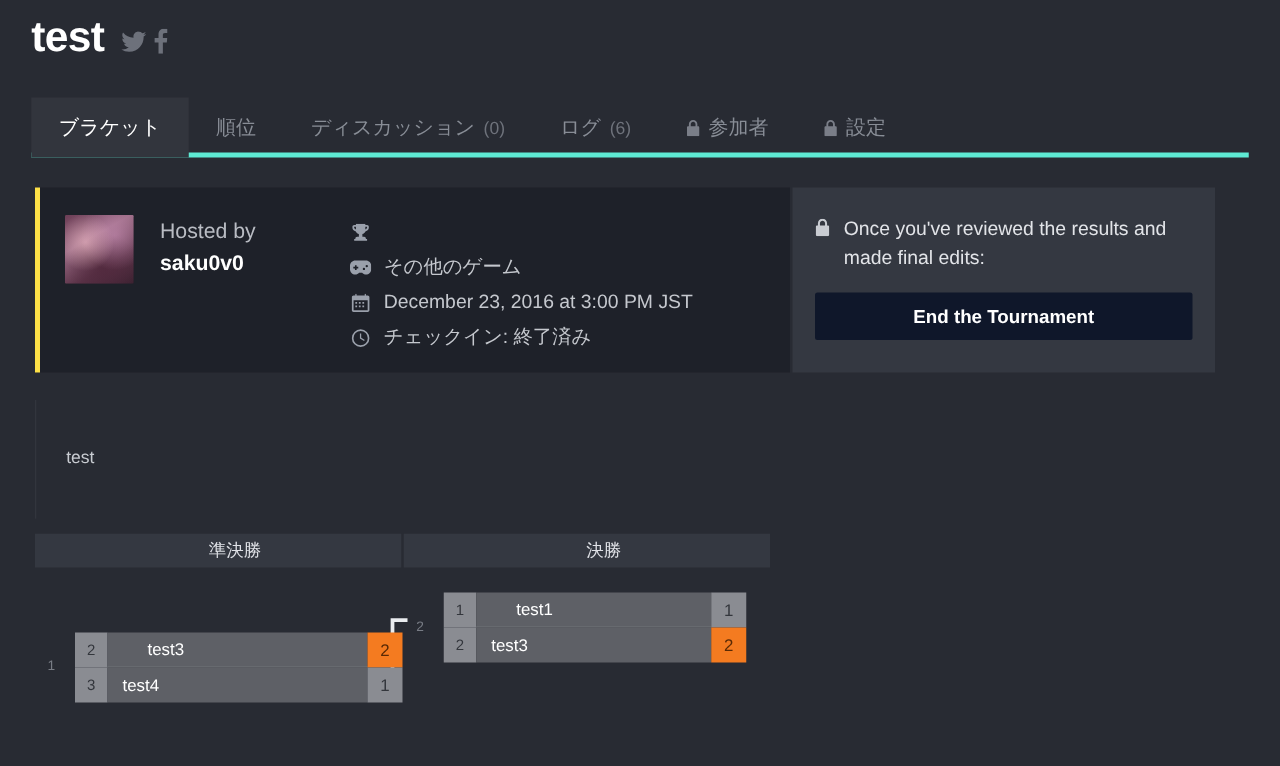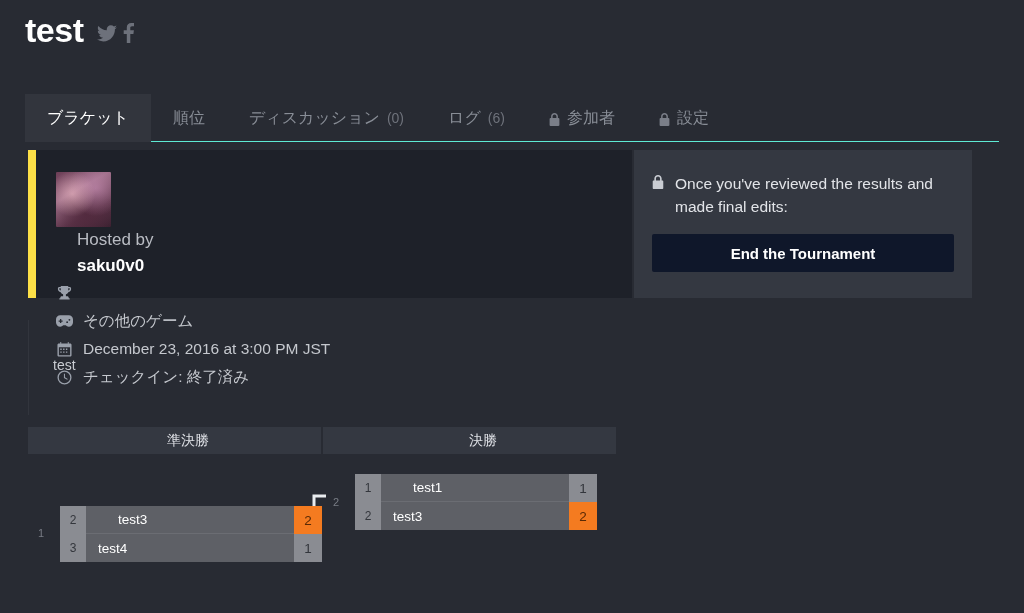--- a/index.html
+++ b/index.html
@@ -15,39 +15,39 @@
   .header { position: absolute; left: 25px; top: 8px; display: flex; align-items: center; gap: 14px; }
   .title {
     font-size: 34px; font-weight: bold; color: #ffffff; letter-spacing: -0.5px;
     line-height: 44px;
   }
   .social { display: flex; align-items: center; gap: 6px; margin-top: 6px; }
   .social svg { display: block; }
 
   
   .tabs {
-    position: absolute; left: 25px; top: 94px;
+    position: absolute; left: 25px; top: 78px;
     display: flex; align-items: stretch; height: 48px;
-    border-bottom: 1px solid #5eead4; width: 974px;
+    border-bottom: 4px solid #5eead4; width: 974px;
   }
   .tab {
     display: flex; align-items: center; gap: 7px;
     padding: 0 22px; height: 48px;
     font-size: 16px; color: #888d96; cursor: pointer; white-space: nowrap;
   }
   .tab.active { background: #32353d; color: #ffffff; }
   .tab .cnt { color: #6e727b; font-size: 14px; }
   .lock-ic { display: inline-block; width: 11px; height: 13px; position: relative; top: 0px; }
 
   
   .info-row { position: absolute; left: 28px; top: 150px; display: flex; gap: 0; }
   .info-panel {
     width: 604px; height: 148px; background: #1e2129;
-    border-left: 8px solid #fde047;
-    display: flex; padding: 22px 0 0 20px; flex-direction: column;
+    border-left: 4px solid #fde047;
+    display: flex; padding: 22px 0 0 20px;
   }
   .avatar {
     width: 55px; height: 55px; flex: none;
     background:
       radial-gradient(circle at 30% 40%, rgba(255,200,210,0.55) 0%, rgba(255,200,210,0) 45%),
       radial-gradient(circle at 72% 30%, rgba(210,150,190,0.55) 0%, rgba(210,150,190,0) 50%),
       radial-gradient(circle at 55% 75%, rgba(80,40,60,0.8) 0%, rgba(80,40,60,0) 55%),
       linear-gradient(150deg, #6b3d55 0%, #9a6b84 35%, #5b3348 70%, #3b2130 100%);
     filter: blur(0.4px);
     border-radius: 1px;

